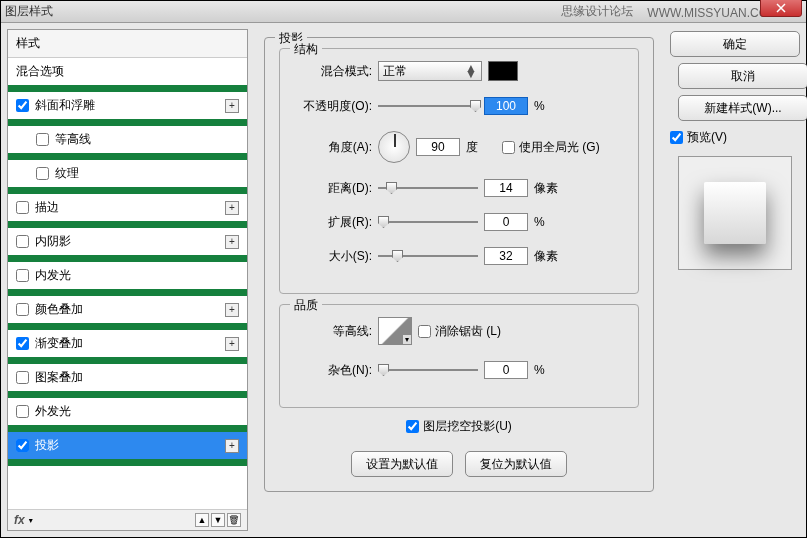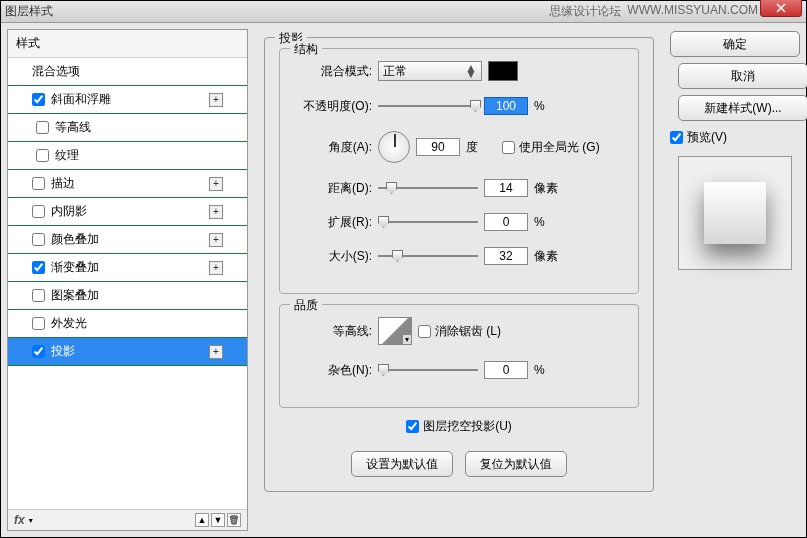--- a/index.html
+++ b/index.html
@@ -1,26 +1,26 @@
 <!DOCTYPE html>
 <html><head>
 <meta charset="utf-8">
 <style>
 *{box-sizing:border-box;margin:0;padding:0;font-family:"Microsoft YaHei",SimSun,Arial,sans-serif;font-size:12px}
 body{background:#4a4a4a;width:807px;height:538px;overflow:hidden}
 .window{width:807px;height:538px;background:#e8e8e8;border:1px solid #000;position:relative}
 .titlebar{height:22px;background:linear-gradient(#e8e8e8,#d0d0d0);border-bottom:1px solid #999;display:flex;align-items:center;padding:8px 4px;position:relative}
 .title-text{flex:0 0 auto;font-size:12px;color:#333}
-.title-right{position:absolute;right:48px;display:flex;align-items:flex-start;gap:6px;color:#666;font-size:11px}
+.title-right{position:absolute;right:28px;display:flex;align-items:flex-end;gap:14px;color:#666;font-size:11px}
 .close-btn{position:absolute;right:4px;top:-2px;width:42px;height:18px;background:linear-gradient(#e07070,#c83030);border:1px solid #8b2020;border-radius:0 0 3px 3px;color:#fff;display:flex;align-items:center;justify-content:center;cursor:pointer}
 .close-btn svg{width:10px;height:10px}
 .content{display:flex;height:514px;padding:6px;gap:6px}
 .left-panel{width:241px;border:1px solid #999;background:#fff;display:flex;flex-direction:column}
 .list-header{padding:5px 8px;border-bottom:1px solid #ccc;background:#f5f5f5}
-.list-item{padding:5px 24px;border-bottom:1px solid #15803d;display:flex;align-items:center;gap:6px;cursor:pointer}
+.list-item{padding:5px 8px;border-bottom:7px solid #15803d;display:flex;align-items:center;gap:6px;cursor:pointer}
 .list-item.sub{padding-left:28px}
 .list-item.selected{background:#2d89ef;color:#fff}
 .list-item .expand{margin-left:auto;width:14px;height:14px;border:1px solid #888;display:flex;align-items:center;justify-content:center;font-size:10px;background:#f0f0f0;color:#333}
 .list-item input[type=checkbox]{width:13px;height:13px}
 .list-footer{margin-top:auto;border-top:1px solid #ccc;padding:3px 6px;display:flex;align-items:center;gap:4px;background:#f0f0f0}
 .list-footer .ficon{font-style:italic;font-weight:bold;color:#555}
 .list-footer .arrows{margin-left:auto;display:flex;gap:2px}
 .list-footer .arrows span{width:14px;height:14px;border:1px solid #999;background:#fafafa;display:flex;align-items:center;justify-content:center;font-size:9px;cursor:pointer}
 .mid-panel{flex:1;padding:8px 10px}
 .fieldset{border:1px solid #999;border-radius:4px;padding:10px 14px 14px;margin-bottom:8px;position:relative}
@@ -96,20 +96,24 @@
             <span>描边</span>
             <span class="expand">+</span>
           </div>
           <div class="list-item">
             <input type="checkbox" style="">
             <span>内阴影</span>
             <span class="expand">+</span>
           </div>
           <div class="list-item">
             <input type="checkbox" style="">
+            <span>内发光</span>
+          </div>
+          <div class="list-item">
+            <input type="checkbox" style="">
             <span>颜色叠加</span>
             <span class="expand">+</span>
           </div>
           <div class="list-item">
             <input type="checkbox" checked="" style="">
             <span>渐变叠加</span>
             <span class="expand">+</span>
           </div>
           <div class="list-item">
             <input type="checkbox" style="">

